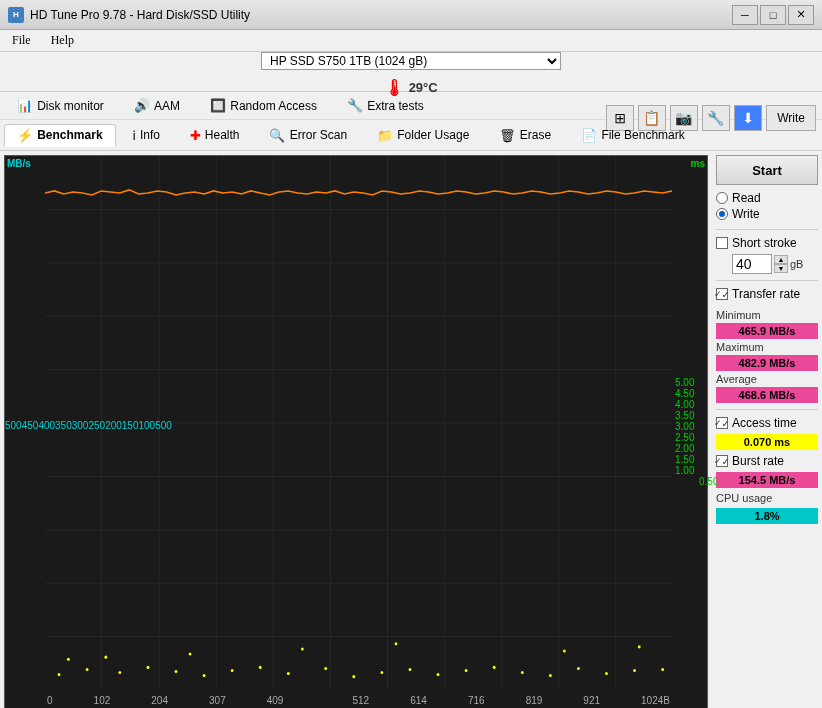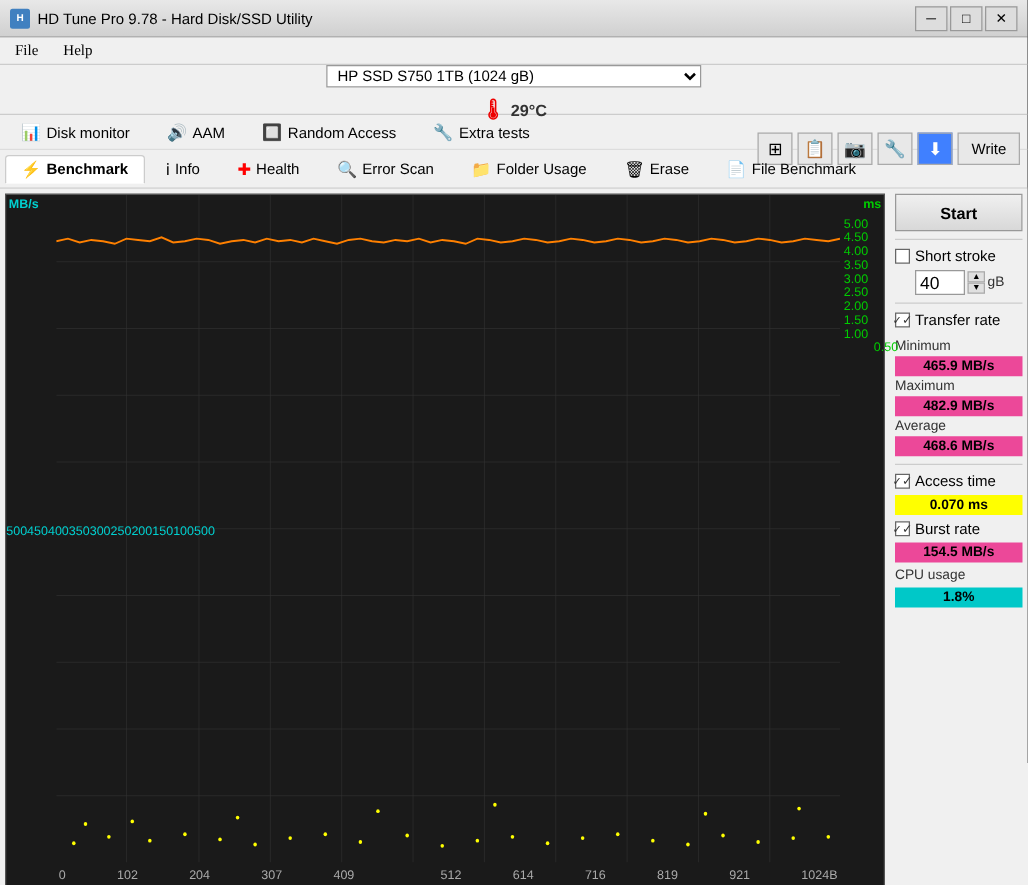--- a/index.html
+++ b/index.html
@@ -380,21 +380,21 @@
       <span style="color:#00d0d0;font-size:10px;">350</span>
       <span style="color:#00d0d0;font-size:10px;">300</span>
       <span style="color:#00d0d0;font-size:10px;">250</span>
       <span style="color:#00d0d0;font-size:10px;">200</span>
       <span style="color:#00d0d0;font-size:10px;">150</span>
       <span style="color:#00d0d0;font-size:10px;">100</span>
       <span style="color:#00d0d0;font-size:10px;">50</span>
       <span style="color:#00d0d0;font-size:10px;">0</span>
     </div>
 
-    <div style="position:absolute;right:0;top:18px;bottom:20px;width:35px;display:flex;flex-direction:column;justify-content:flex-start;align-items:flex-start;padding-left:3px;">
+    <div style="position:absolute;right:0;top:18px;bottom:20px;width:35px;display:flex;flex-direction:column;justify-content:center;align-items:flex-start;padding-left:3px;">
       <span style="color:#00cc00;font-size:10px;">5.00</span>
       <span style="color:#00cc00;font-size:10px;">4.50</span>
       <span style="color:#00cc00;font-size:10px;">4.00</span>
       <span style="color:#00cc00;font-size:10px;">3.50</span>
       <span style="color:#00cc00;font-size:10px;">3.00</span>
       <span style="color:#00cc00;font-size:10px;">2.50</span>
       <span style="color:#00cc00;font-size:10px;">2.00</span>
       <span style="color:#00cc00;font-size:10px;">1.50</span>
       <span style="color:#00cc00;font-size:10px;">1.00</span>
       <span style="color:#00cc00;font-size:10px;padding-left:24px;">0.50</span>
@@ -413,20 +413,30 @@
       <span style="color:#aaa;font-size:10px;">819</span>
       <span style="color:#aaa;font-size:10px;">921</span>
       <span style="color:#aaa;font-size:10px;">1024B</span>
     </div>
   </div>
 
   <div class="sidebar">
 
     <button class="start-btn">Start</button>
 
+    <div class="radio-group">
+      <label class="radio-item">
+        <div class="radio-circle"></div>
+        <span>Read</span>
+      </label>
+      <label class="radio-item">
+        <div class="radio-circle checked"></div>
+        <span>Write</span>
+      </label>
+    </div>
 
     <div class="divider"></div>
 
     <div class="checkbox-item">
       <div class="checkbox-box"></div>
       <span>Short stroke</span>
     </div>
     <div class="spinbox-row">
       <input type="text" class="spinbox-input" value="40" style="">
       <div class="spinbox-arrows">

